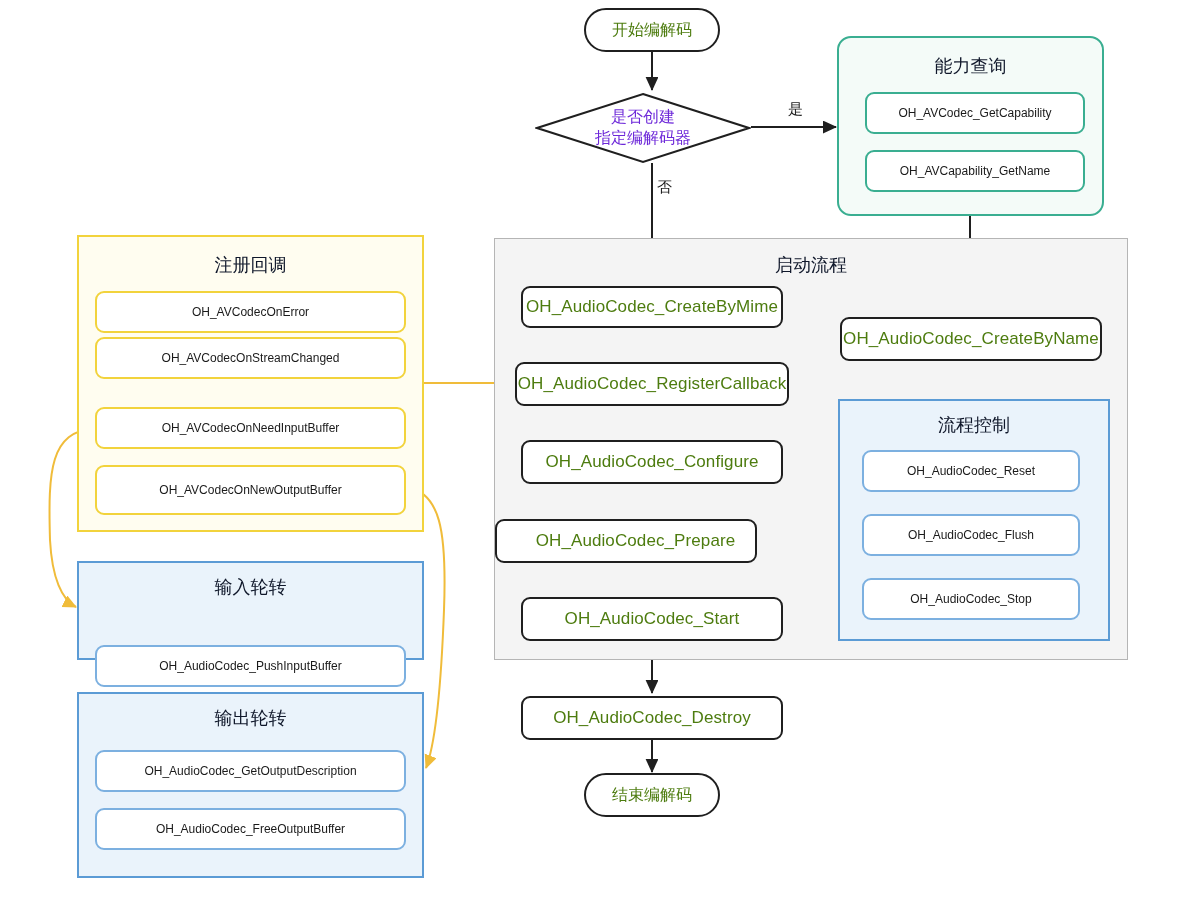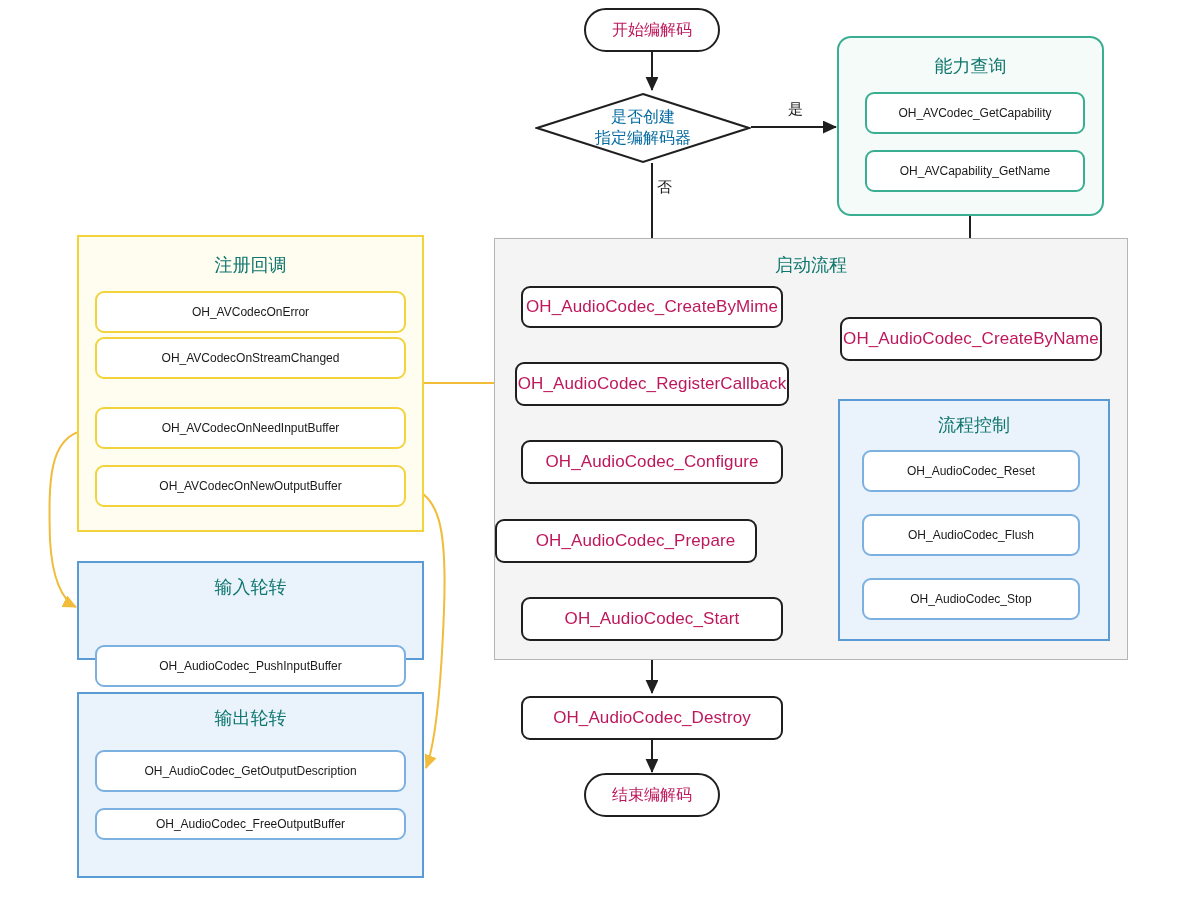--- a/index.html
+++ b/index.html
@@ -28,21 +28,21 @@
 
   
   .node {
     position: absolute;
     box-sizing: border-box;
     display: flex;
     align-items: center;
     justify-content: center;
     text-align: center;
     background: #ffffff;
-    color: #be185d;
+    color: #4d7c0f;
     line-height: 1.25;
   }
 
   
   .proc {
     border: 2px solid #1f1f1f;
     border-radius: 9px;
     font-size: 17px;
     letter-spacing: .1px;
   }
@@ -60,36 +60,36 @@
   }
   .diamond-label {
     position: absolute;
     left: 0; top: 0;
     width: 100%; height: 100%;
     display: flex;
     flex-direction: column;
     align-items: center;
     justify-content: center;
     font-size: 16px;
-    color: #0369a1;
+    color: #6d28d9;
     line-height: 1.3;
   }
 
   
   .group {
     position: absolute;
     box-sizing: border-box;
   }
   .group-title {
     position: absolute;
     left: 0;
     width: 100%;
     text-align: center;
     font-size: 18px;
-    color: #0f766e;
+    color: #0f172a;
     font-weight: 400;
   }
 
   .group.green {
     border: 2px solid #3aae91;
     border-radius: 14px;
     background: #f4fbf8;
   }
   .group.yellow {
     border: 2px solid #f2d33c;
@@ -189,32 +189,32 @@
   </div>
   <div class="item green" style="left:865px; top:92px; width:220px; height:42px;">OH_AVCodec_GetCapability</div>
   <div class="item green" style="left:865px; top:150px; width:220px; height:42px;">OH_AVCapability_GetName</div>
 
   <div class="group yellow" style="left:77px; top:235px; width:347px; height:297px;">
     <div class="group-title" style="top:16px;">注册回调</div>
   </div>
   <div class="item yellow" style="left:95px; top:291px; width:311px; height:42px;">OH_AVCodecOnError</div>
   <div class="item yellow" style="left:95px; top:337px; width:311px; height:42px;">OH_AVCodecOnStreamChanged</div>
   <div class="item yellow" style="left:95px; top:407px; width:311px; height:42px;">OH_AVCodecOnNeedInputBuffer</div>
-  <div class="item yellow" style="left:95px; top:465px; width:311px; height:42px;">OH_AVCodecOnNewOutputBuffer</div>
+  <div class="item yellow" style="left:95px; top:465px; width:311px; height:50px;">OH_AVCodecOnNewOutputBuffer</div>
 
   <div class="group blue" style="left:77px; top:561px; width:347px; height:99px;">
     <div class="group-title" style="top:12px;">输入轮转</div>
   </div>
   <div class="item blue" style="left:95px; top:604px; width:311px; height:42px;margin-top:41px;">OH_AudioCodec_PushInputBuffer</div>
 
   <div class="group blue" style="left:77px; top:692px; width:347px; height:186px;">
     <div class="group-title" style="top:12px;">输出轮转</div>
   </div>
   <div class="item blue" style="left:95px; top:750px; width:311px; height:42px;">OH_AudioCodec_GetOutputDescription</div>
-  <div class="item blue" style="left:95px; top:808px; width:311px; height:32px;">OH_AudioCodec_FreeOutputBuffer</div>
+  <div class="item blue" style="left:95px; top:808px; width:311px; height:42px;">OH_AudioCodec_FreeOutputBuffer</div>
 
   <div class="group blue" style="left:838px; top:399px; width:272px; height:242px;">
     <div class="group-title" style="top:12px;">流程控制</div>
   </div>
   <div class="item blue" style="left:862px; top:450px; width:218px; height:42px;">OH_AudioCodec_Reset</div>
   <div class="item blue" style="left:862px; top:514px; width:218px; height:42px;">OH_AudioCodec_Flush</div>
   <div class="item blue" style="left:862px; top:578px; width:218px; height:42px;">OH_AudioCodec_Stop</div>
 
   <div class="node term" style="left:584px; top:8px; width:136px; height:44px;">开始编解码</div>
 

